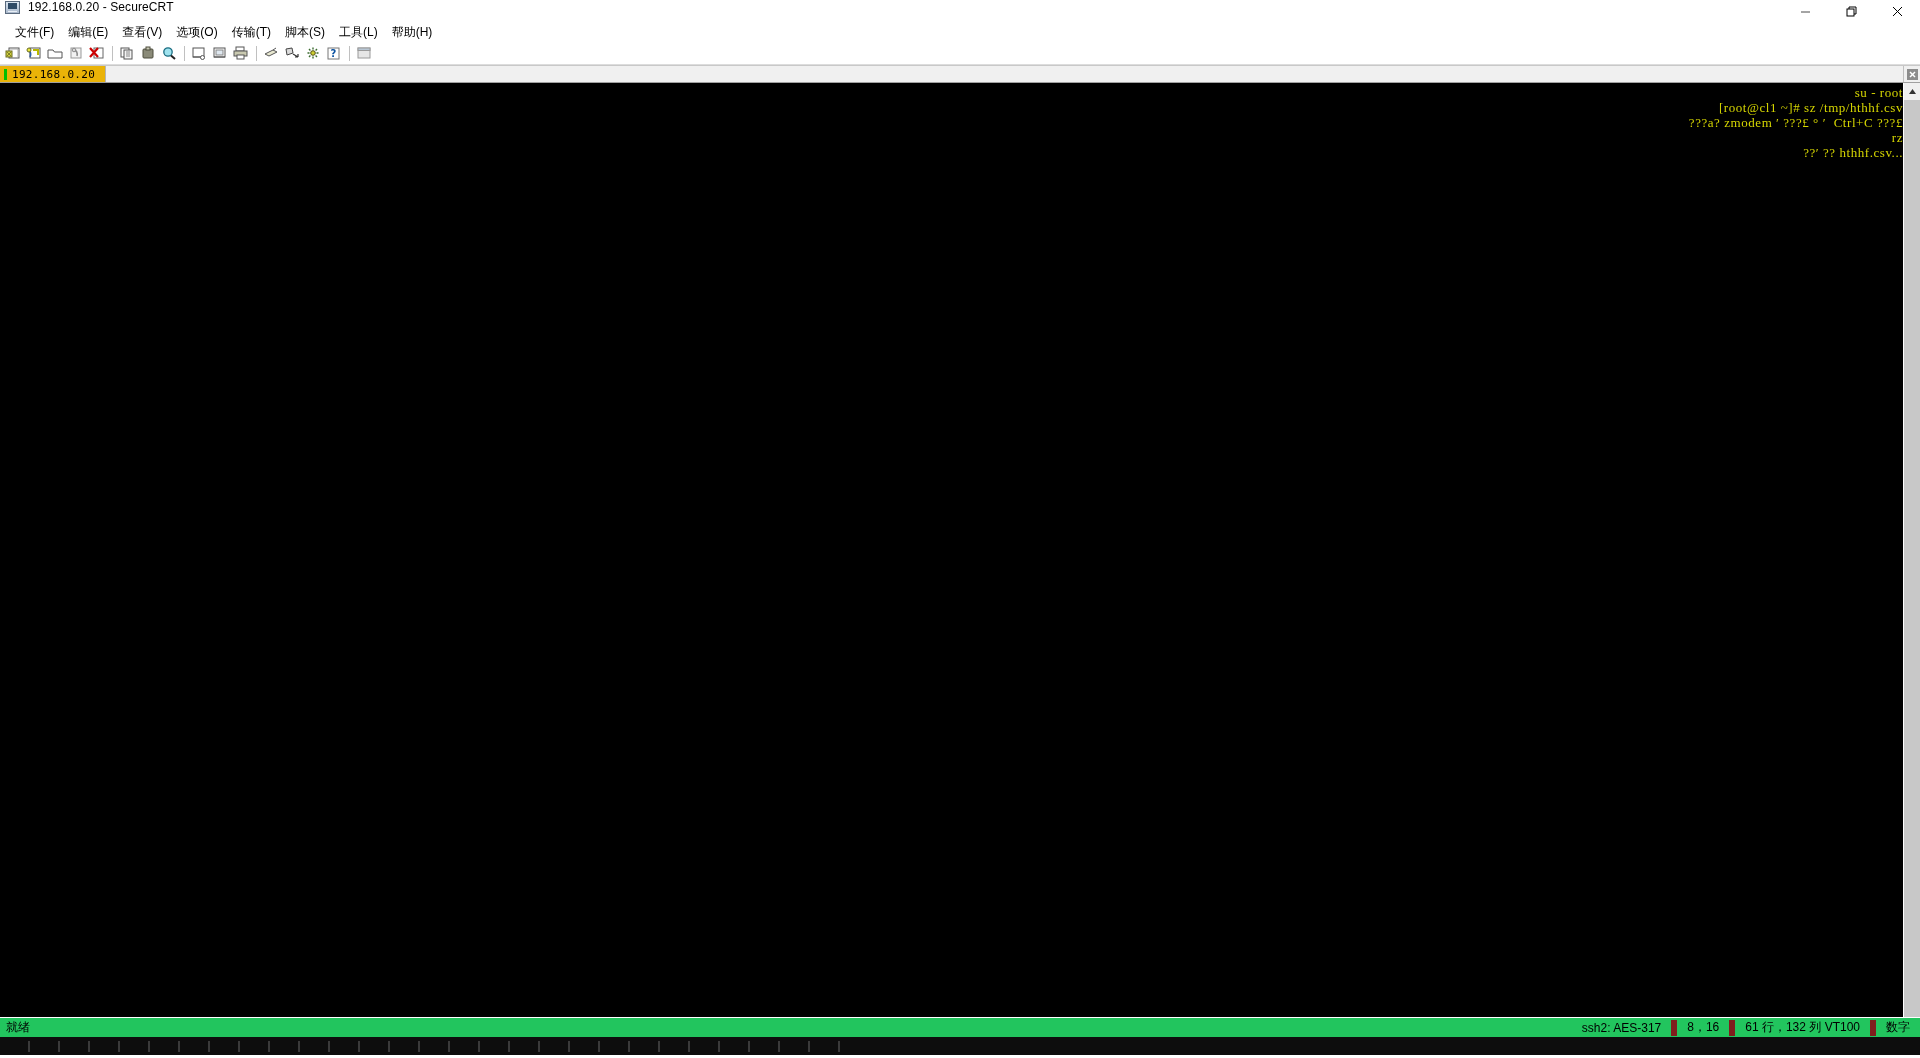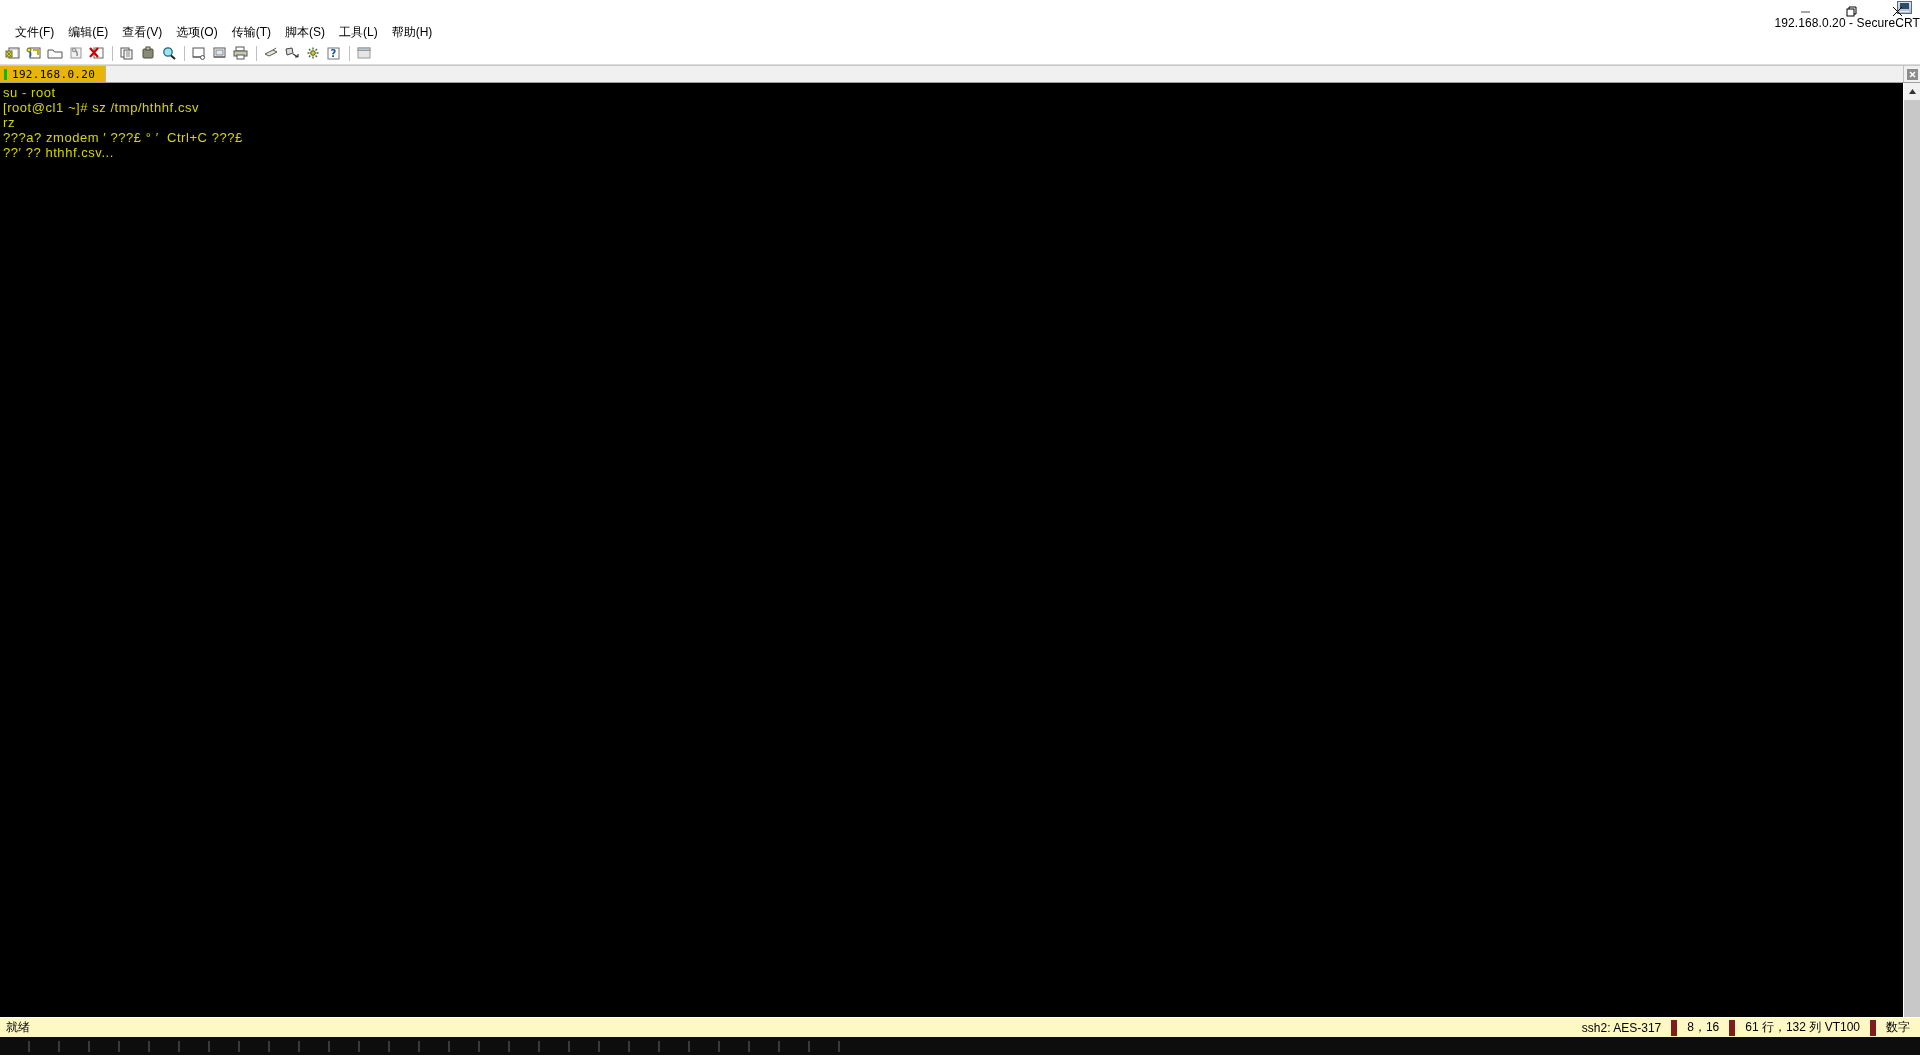--- a/index.html
+++ b/index.html
@@ -9,24 +9,23 @@
     background: #ffffff;
     font-family: "Liberation Sans", sans-serif;
   }
   * { box-sizing: border-box; }
 
   
   .titlebar {
     height: 22px;
     background: #ffffff;
     display: flex;
-    align-items: flex-end;
+    align-items: flex-start;
     position: relative;
     user-select: none;
-    flex-direction: column;
   }
   .app-icon {
     width: 16px; height: 16px;
     margin-left: 5px; margin-right: 7px;
     position: relative;
     flex: 0 0 auto;
   }
   .app-icon .box {
     position: absolute; left: 0; top: 1px;
     width: 15px; height: 13px;
@@ -145,27 +144,28 @@
     background: #000000;
     display: flex;
   }
   .terminal {
     flex: 1 1 auto;
     background: #000000;
     overflow: hidden;
     padding: 2px 0 0 3px;
   }
   .term-line {
-    font-family: Liberation Sans, sans-serif;
+    font-family: Liberation Serif, serif;
     font-size: 13px;
     line-height: 15px;
     color: #d6d600;
     white-space: pre;
     letter-spacing: 0.55px;
     height: 15px;
+    text-align: right;
   }
   .term-line.blank { color: transparent; }
 
   
   .scrollbar {
     width: 17px;
     background: #f0f0f0;
     border-left: 1px solid #ffffff;
     display: flex;
     flex-direction: column;
@@ -177,21 +177,21 @@
     display: flex; align-items: center; justify-content: center;
   }
   .sb-track {
     flex: 1 1 auto;
     background: #c8c8c8;
   }
 
   
   .statusbar {
     height: 20px;
-    background: #fef9c3;
+    background: #22c55e;
     border-top: 1px solid #ffffff;
     display: flex;
     align-items: center;
     font-size: 12px;
     color: #000;
     user-select: none;
   }
   .sb-ready {
     padding-left: 6px;
     flex: 0 0 auto;
@@ -410,22 +410,22 @@
       <line x1="3" y1="3" x2="8" y2="8" stroke="#ffffff" stroke-width="1.4"></line>
       <line x1="8" y1="3" x2="3" y2="8" stroke="#ffffff" stroke-width="1.4"></line>
     </svg>
   </div>
 </div>
 
 <div class="term-wrap">
   <div class="terminal">
     <div class="term-line">su - root</div>
     <div class="term-line">[root@cl1 ~]# sz /tmp/hthhf.csv</div>
+    <div class="term-line">???a? zmodem ′ ???£ ° ′  Ctrl+C ???£</div>
     <div class="term-line">rz</div>
-    <div class="term-line">???a? zmodem ′ ???£ ° ′  Ctrl+C ???£</div>
     <div class="term-line">??′ ?? hthhf.csv...</div>
     <div class="term-line blank"></div>
   </div>
 
   <div class="scrollbar">
     <div class="sb-arrow">
       <svg width="9" height="7" viewBox="0 0 9 7">
           <path d="M4.5 1 L8 6 L1 6 Z" fill="#333"></path>
         </svg>
     </div>

